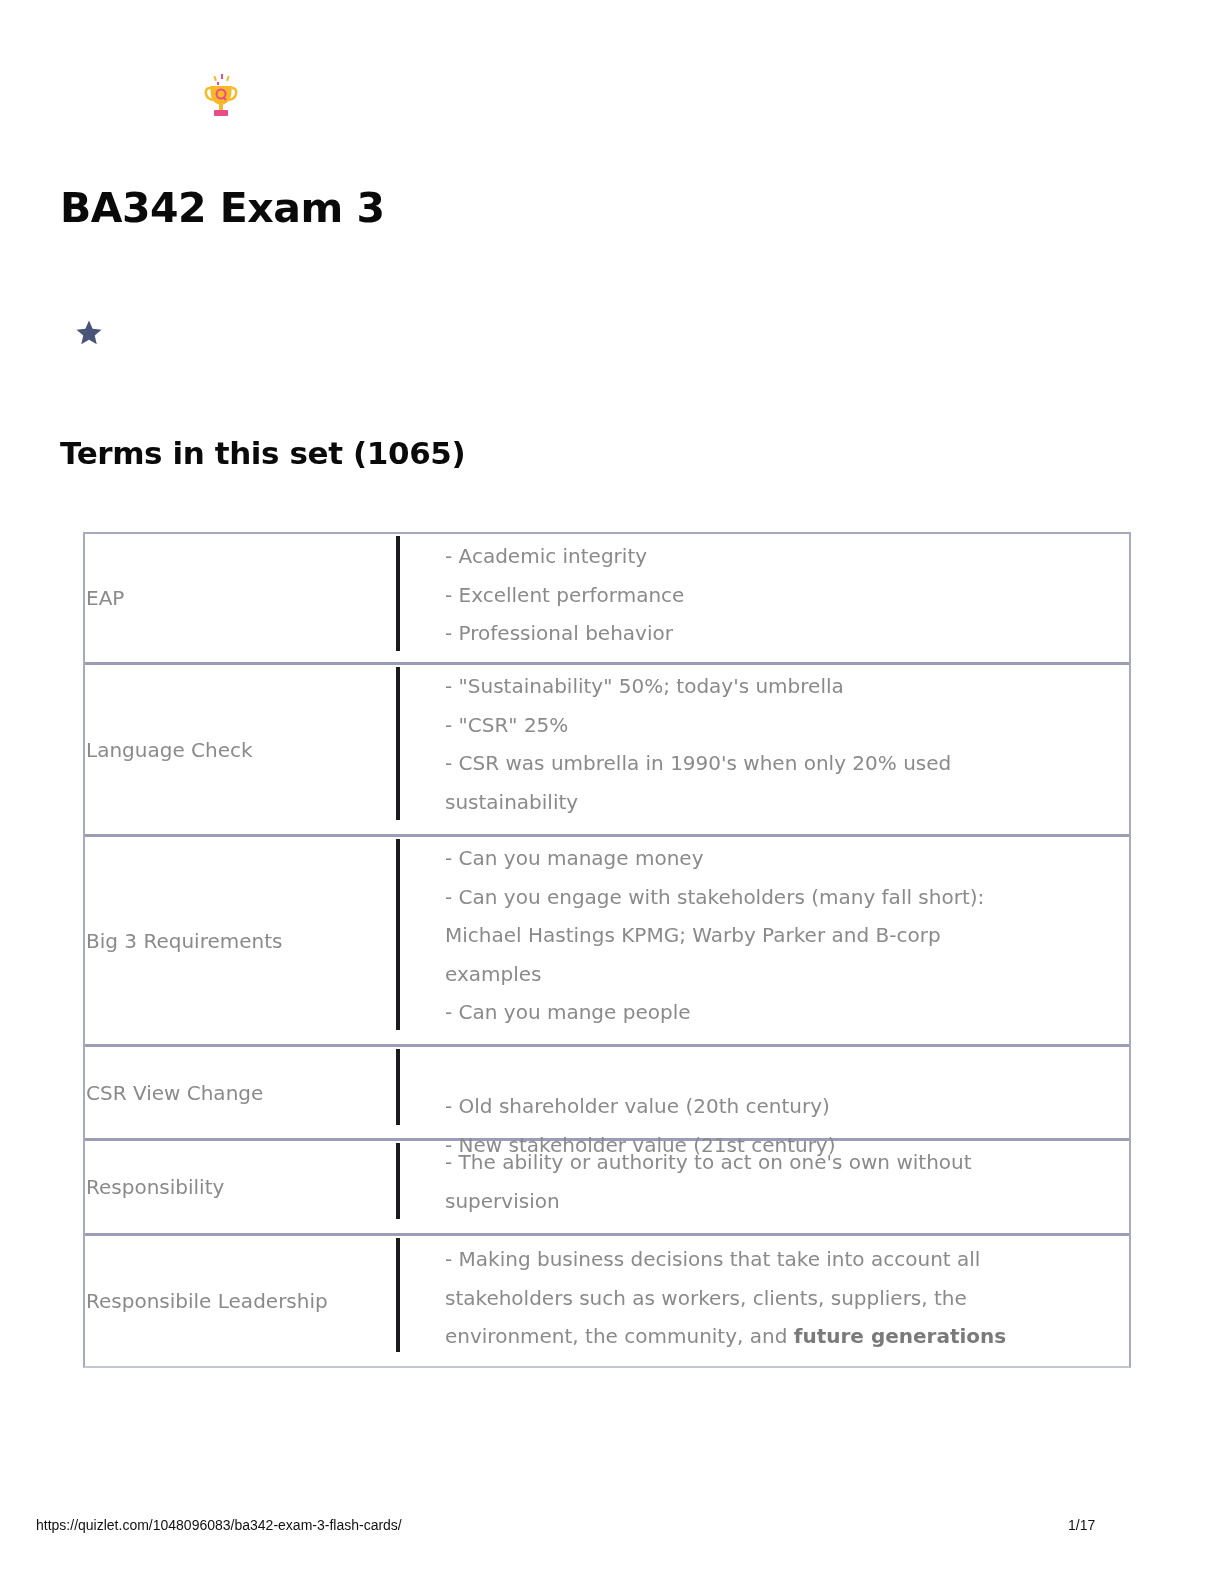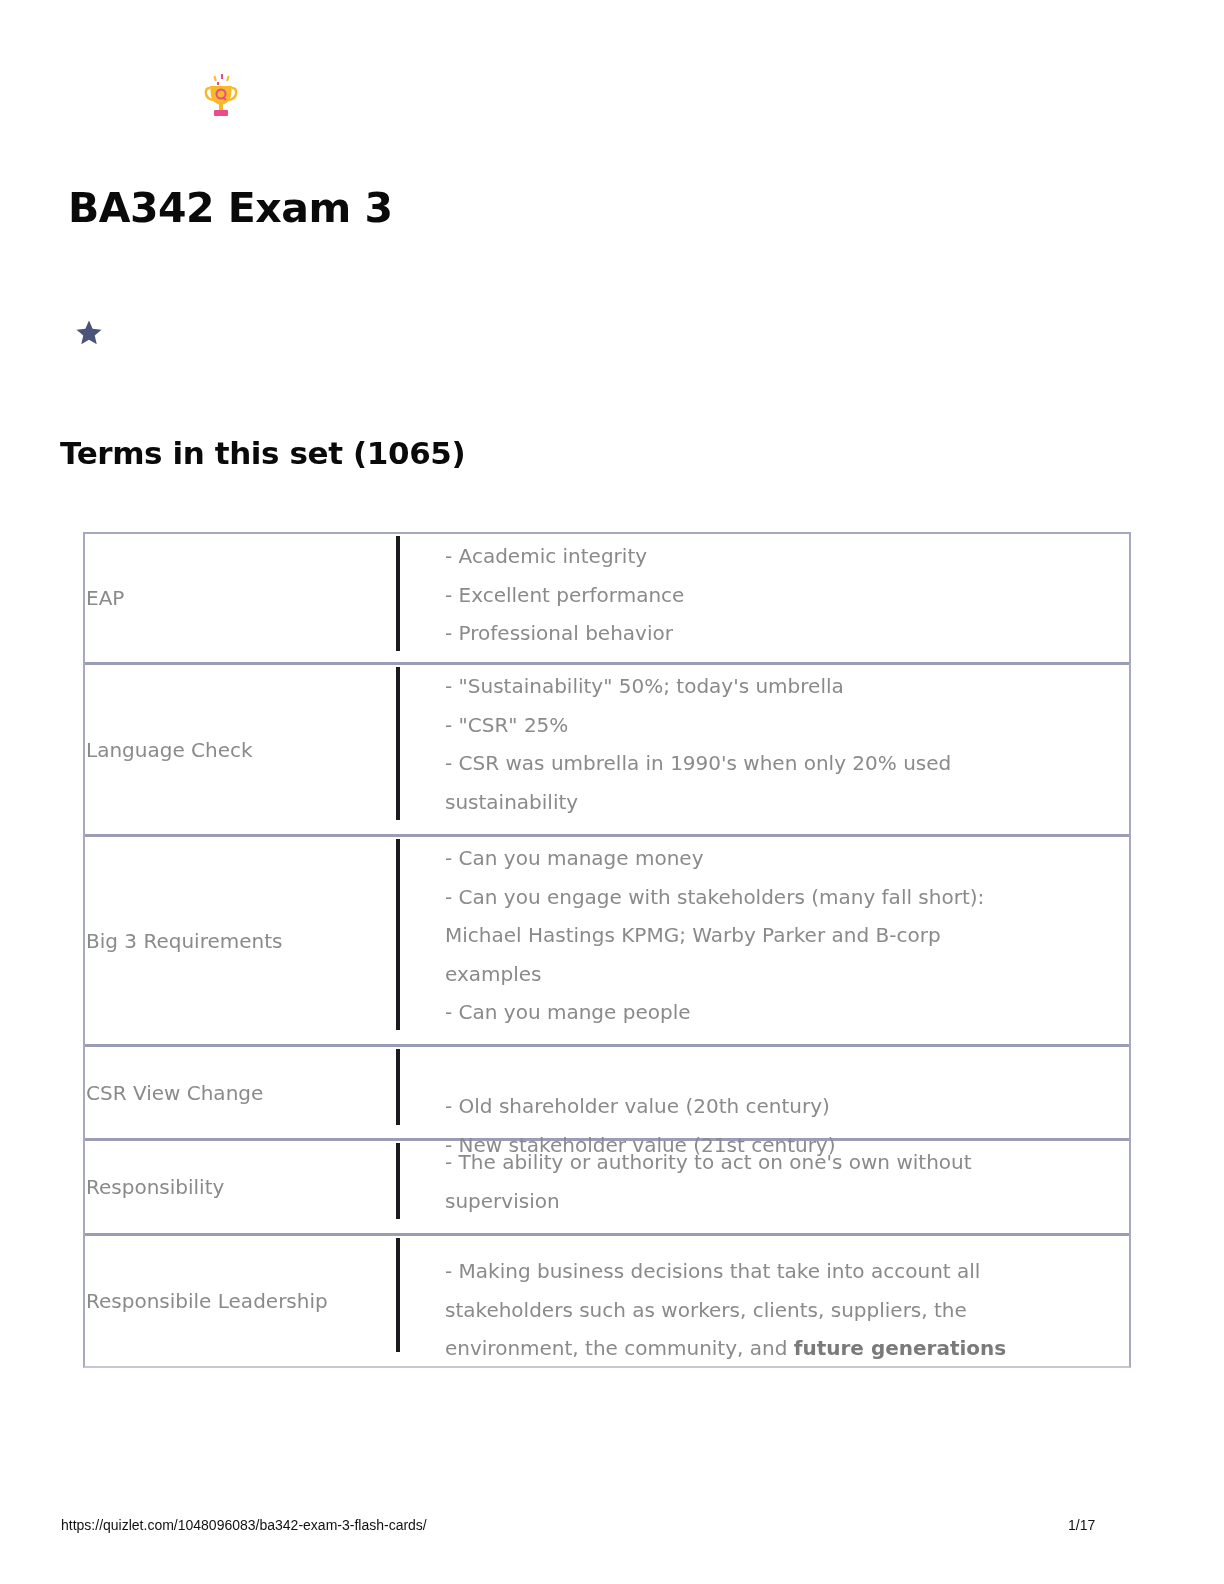--- a/index.html
+++ b/index.html
@@ -13,21 +13,21 @@
     }
     .trophy {
       position: absolute;
       left: 204px;
       top: 74px;
       width: 34px;
       height: 44px;
     }
     .page-title {
       position: absolute;
-      left: 68px;
+      left: 60px;
       top: 184px;
       font-family: "DejaVu Sans", sans-serif;
       font-weight: bold;
       font-size: 41px;
       letter-spacing: -0.5px;
       color: #0a0a0a;
     }
     .star {
       position: absolute;
       left: 74px;
@@ -82,21 +82,21 @@
       padding-left: 48px;
       padding-right: 100px;
       font-family: "DejaVu Sans", sans-serif;
       font-size: 20px;
       line-height: 38.5px;
       color: #8a8a8a;
     }
     .def-cell b { color: #7a7a7a; font-weight: bold; }
     .footer-url {
       position: absolute;
-      left: 61px;
+      left: 36px;
       top: 1517px;
       font-family: "Liberation Sans", sans-serif;
       font-size: 14px;
       color: #111;
     }
     .footer-page {
       position: absolute;
       left: 1068px;
       top: 1517px;
       font-family: "Liberation Sans", sans-serif;
@@ -182,21 +182,21 @@
     <div class="term-cell">Responsibility</div>
     <div class="divider" style="top:2px;height:76px;"></div>
     <div class="def-cell" style="padding-top:2px;border-radius:19px;">
       <div>- The ability or authority to act on one's own without supervision</div>
     </div>
   </div>
 
   <div class="term-row" style="height:130px;">
     <div class="term-cell">Responsibile Leadership</div>
     <div class="divider" style="top:2px;height:114px;"></div>
-    <div class="def-cell" style="padding-top:16px;">
+    <div class="def-cell" style="padding-top:4px;">
       <span>- Making business decisions that take into account all stakeholders such as workers, clients, suppliers, the environment, the community, and </span><b>future generations</b>
     </div>
   </div>
 
 </div>
 
 <div class="footer-url">https://quizlet.com/1048096083/ba342-exam-3-flash-cards/</div>
 <div class="footer-page">1/17</div>
 
 </body></html>

